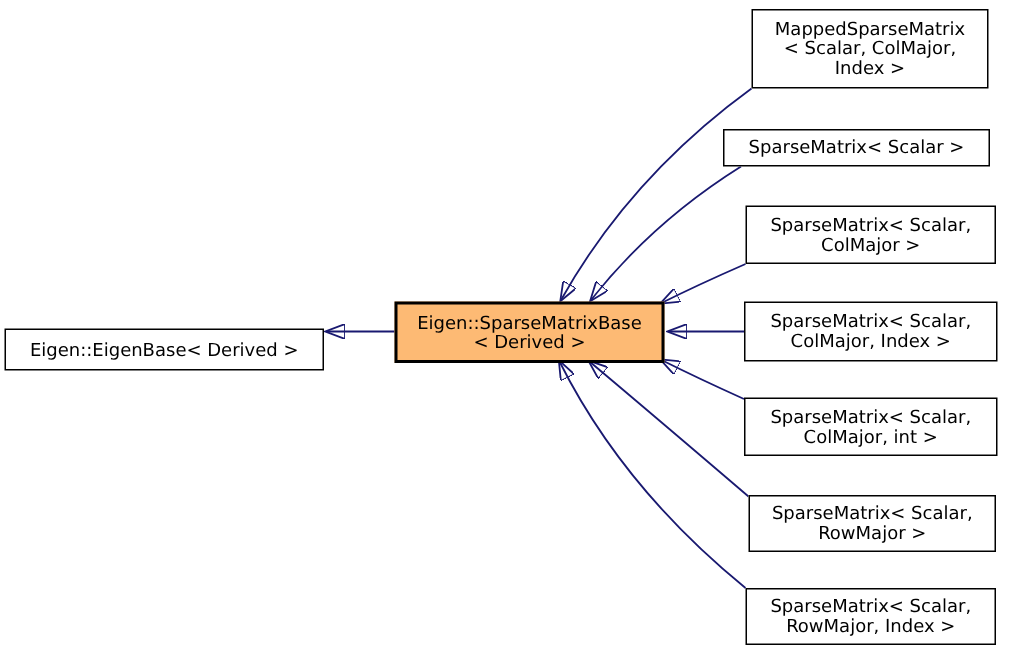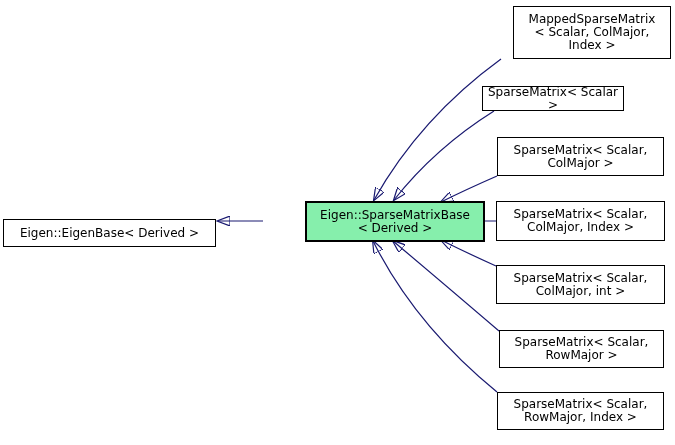--- a/index.html
+++ b/index.html
@@ -31,24 +31,23 @@
     align-items:center;
     justify-content:center;
     text-align:center;
     white-space:pre-line;
     font-size:12px;
     line-height:13px;
     color:#000000;
     cursor:pointer;
   }
   .node.current{
-    background:#86efac;
+    background:#fdba74;
     border-width:2px;
     cursor:default;
-    margin-left:42px;
   }
 </style>
 </head>
 <body>
 
 <div class="canvas">
 
   <svg class="edges" width="675" height="445" viewBox="0 0 675 445" xmlns="http://www.w3.org/2000/svg">
     <defs>
       <marker id="ah" markerUnits="userSpaceOnUse" markerWidth="14" markerHeight="10" refX="12" refY="5" orient="auto">
@@ -63,25 +62,25 @@
     <path d="M496,266 Q465,252 441,240" marker-end="url(#ah)"></path>
     <path d="M499,331 Q437,278 393,241" marker-end="url(#ah)"></path>
     <path d="M497,392 Q415,325 373,241" marker-end="url(#ah)"></path>
   </svg>
 
   <div class="node" style="left:3px;   top:207px; width:213px; height:28px;margin-top:12px;">Eigen::EigenBase&lt; Derived &gt;</div>
 
   <div class="node current" style="left:263px; top:201px; width:180px; height:41px;">Eigen::SparseMatrixBase
 &lt; Derived &gt;</div>
 
-  <div class="node" style="left:501px; top:6px;   width:158px; height:53px;margin-left:12px;">MappedSparseMatrix
+  <div class="node" style="left:501px; top:6px;   width:158px; height:53px;">MappedSparseMatrix
 &lt; Scalar, ColMajor,
 Index &gt;</div>
 
-  <div class="node" style="left:482px; top:86px;  width:142px; height:25px;">SparseMatrix&lt; Scalar &gt;</div>
+  <div class="node" style="left:482px; top:86px;  width:178px; height:25px;">SparseMatrix&lt; Scalar &gt;</div>
 
   <div class="node" style="left:497px; top:137px; width:167px; height:39px;">SparseMatrix&lt; Scalar,
 ColMajor &gt;</div>
 
   <div class="node" style="left:496px; top:201px; width:169px; height:40px;">SparseMatrix&lt; Scalar,
 ColMajor, Index &gt;</div>
 
   <div class="node" style="left:496px; top:265px; width:169px; height:39px;">SparseMatrix&lt; Scalar,
 ColMajor, int &gt;</div>
 

